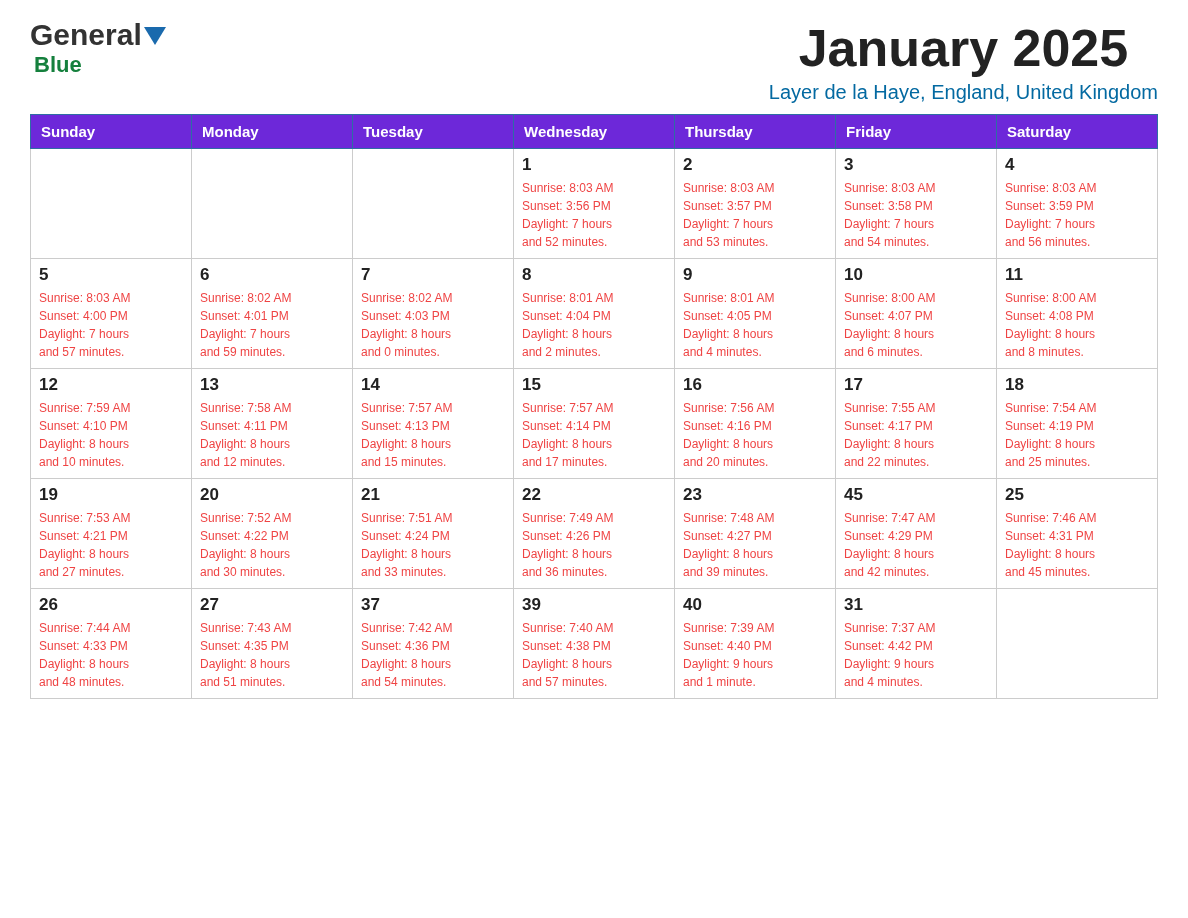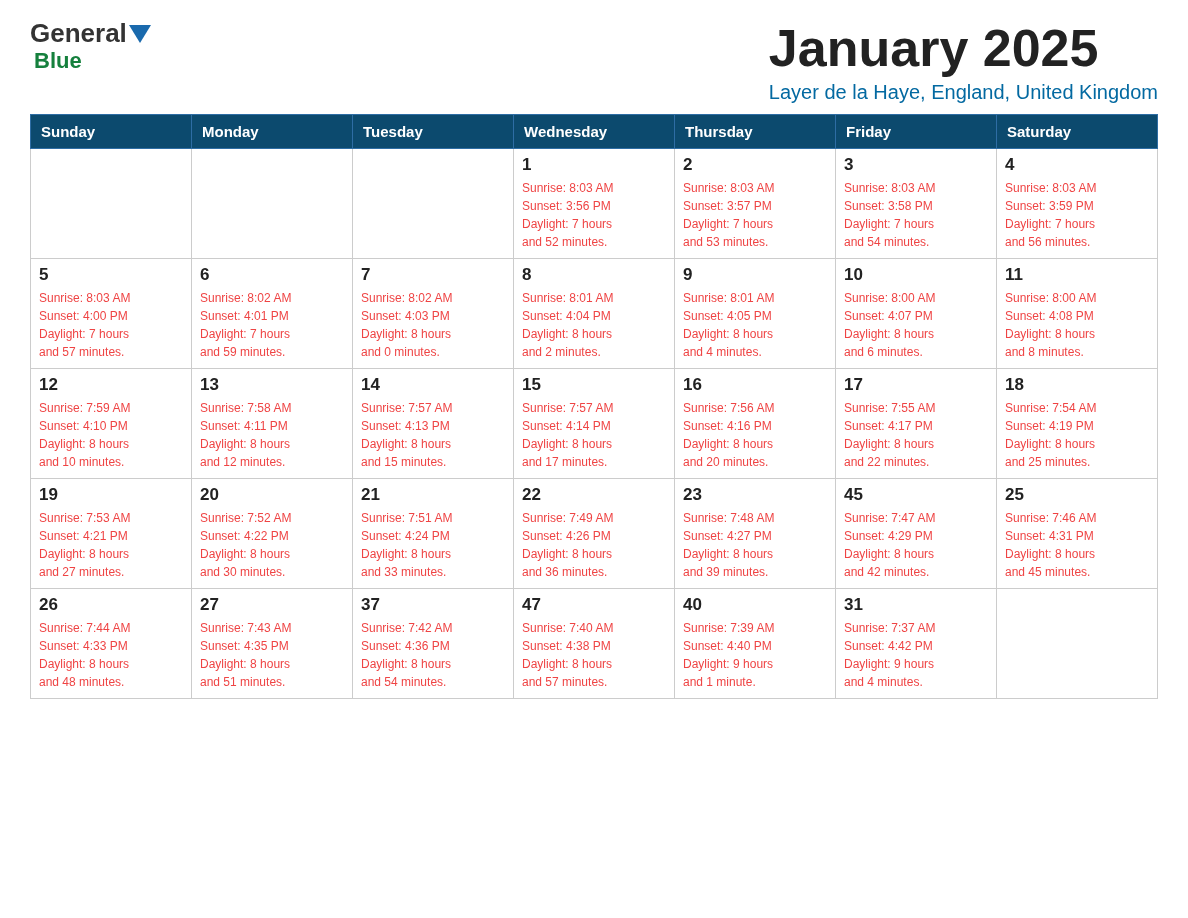--- a/index.html
+++ b/index.html
@@ -16,53 +16,53 @@
       justify-content: space-between;
       align-items: flex-start;
       margin-bottom: 10px;
     }
     .logo {
       display: flex;
       flex-direction: column;
       align-items: flex-start;
     }
     .logo-text {
-      font-size: 26px;
+      font-size: 30px;
       font-weight: bold;
       color: #333;
       line-height: 1;
     }
     .logo-line2 {
       color: #15803d;
       font-size: 22px;
       font-weight: bold;
       margin-top: 2px;
       margin-left: 4px;
     }
     .title-area {
-      text-align: left;
+      text-align: center;
     }
     .month-title {
       font-size: 52px;
       font-weight: 900;
       color: #222;
       line-height: 1.1;
     }
     .location {
       font-size: 20px;
       color: #0369a1;
       margin-top: 4px;
     }
     .calendar {
       width: 100%;
       border-collapse: collapse;
       margin-top: 10px;
     }
     .calendar thead th {
-      background-color: #0c4a6e;
+      background-color: #6d28d9;
       color: #fff;
       font-size: 15px;
       font-weight: bold;
       padding: 8px 10px;
       border: 1px solid #2e6da4;
       text-align: left;
     }
     .calendar tbody td {
       border: 1px solid #ccc;
       vertical-align: top;
@@ -240,21 +240,21 @@
         </td>
         <td>
           <div class="day-number">27</div>
           <div class="day-info">Sunrise: 7:43 AM<br>Sunset: 4:35 PM<br>Daylight: 8 hours<br>and 51 minutes.</div>
         </td>
         <td>
           <div class="day-number">37</div>
           <div class="day-info">Sunrise: 7:42 AM<br>Sunset: 4:36 PM<br>Daylight: 8 hours<br>and 54 minutes.</div>
         </td>
         <td>
-          <div class="day-number">47</div>
+          <div class="day-number">39</div>
           <div class="day-info">Sunrise: 7:40 AM<br>Sunset: 4:38 PM<br>Daylight: 8 hours<br>and 57 minutes.</div>
         </td>
         <td>
           <div class="day-number">40</div>
           <div class="day-info">Sunrise: 7:39 AM<br>Sunset: 4:40 PM<br>Daylight: 9 hours<br>and 1 minute.</div>
         </td>
         <td>
           <div class="day-number">31</div>
           <div class="day-info">Sunrise: 7:37 AM<br>Sunset: 4:42 PM<br>Daylight: 9 hours<br>and 4 minutes.</div>
         </td>

